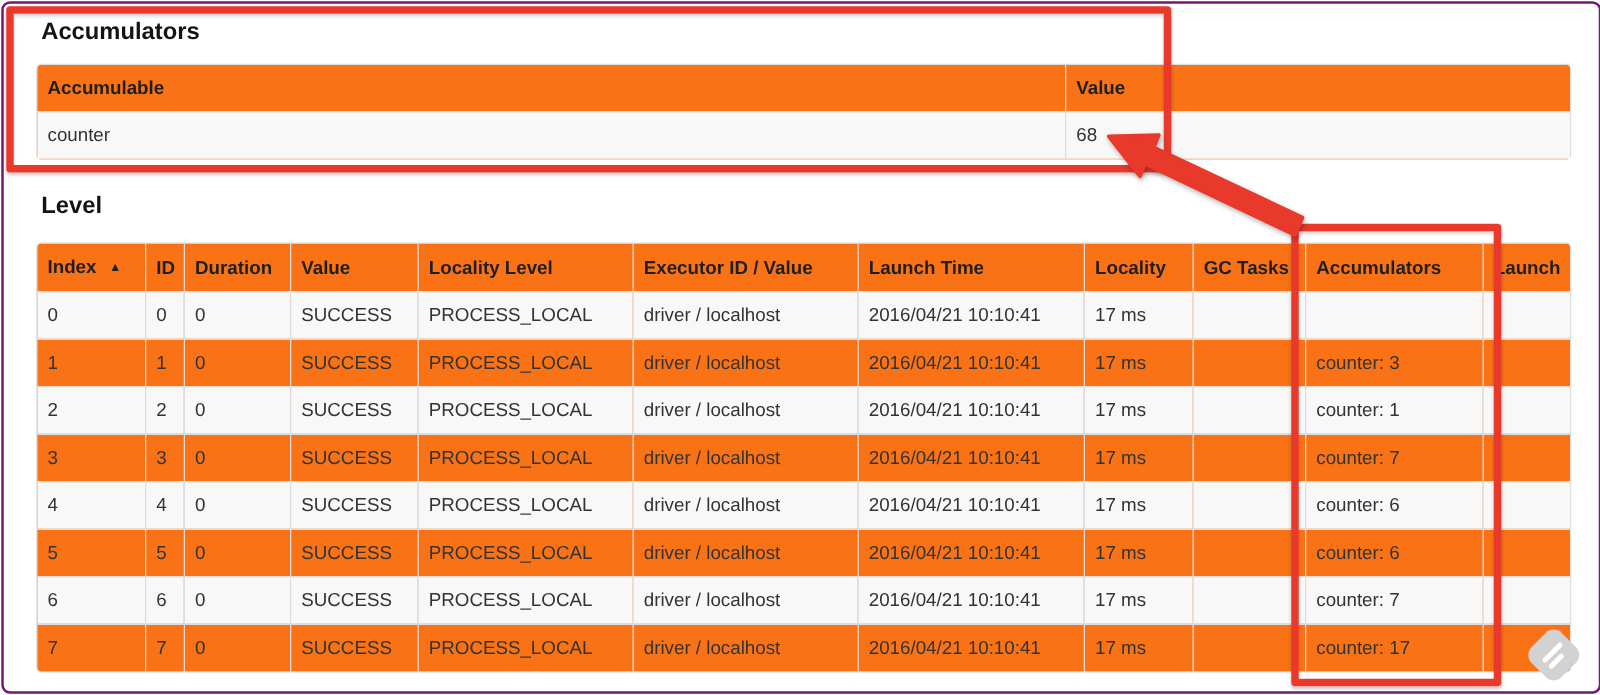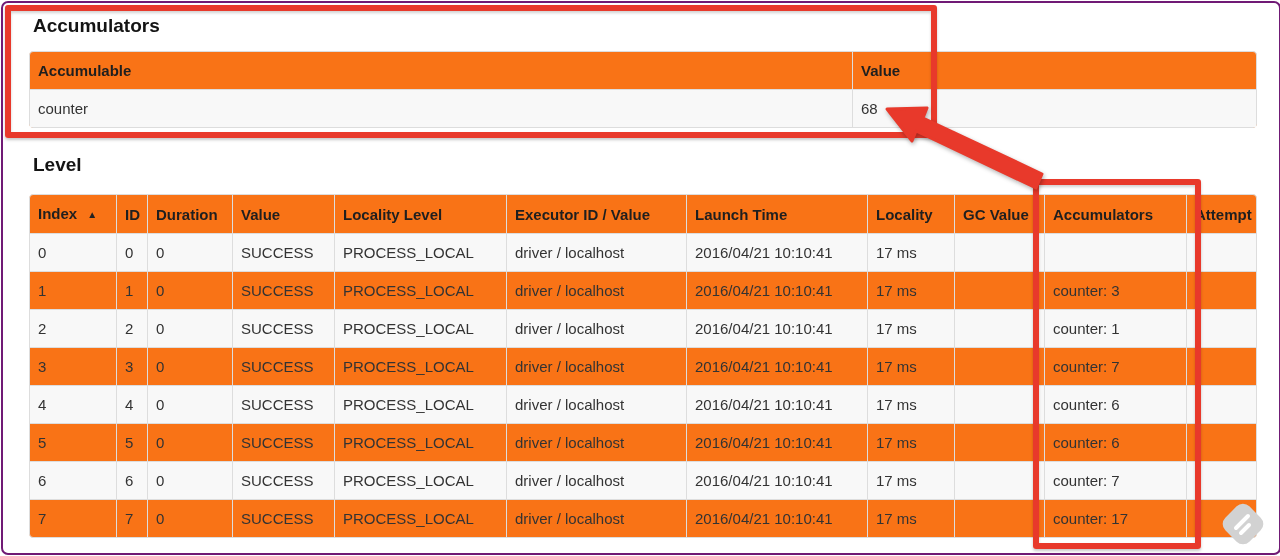--- a/index.html
+++ b/index.html
@@ -83,23 +83,23 @@
       <thead>
         <tr>
           <th>Index<span class="sort-icon">▲</span></th>
           <th>ID</th>
           <th>Duration</th>
           <th>Value</th>
           <th>Locality Level</th>
           <th>Executor ID / Value</th>
           <th>Launch Time</th>
           <th>Locality</th>
-          <th>GC Value</th>
+          <th>GC Tasks</th>
           <th>Accumulators</th>
-          <th>Attempt</th>
+          <th>Launch</th>
         </tr>
       </thead>
       <tbody>
         <tr>
           <td>0</td>
           <td>0</td>
           <td>0</td>
           <td>SUCCESS</td>
           <td>PROCESS_LOCAL</td>
           <td>driver / localhost</td>

